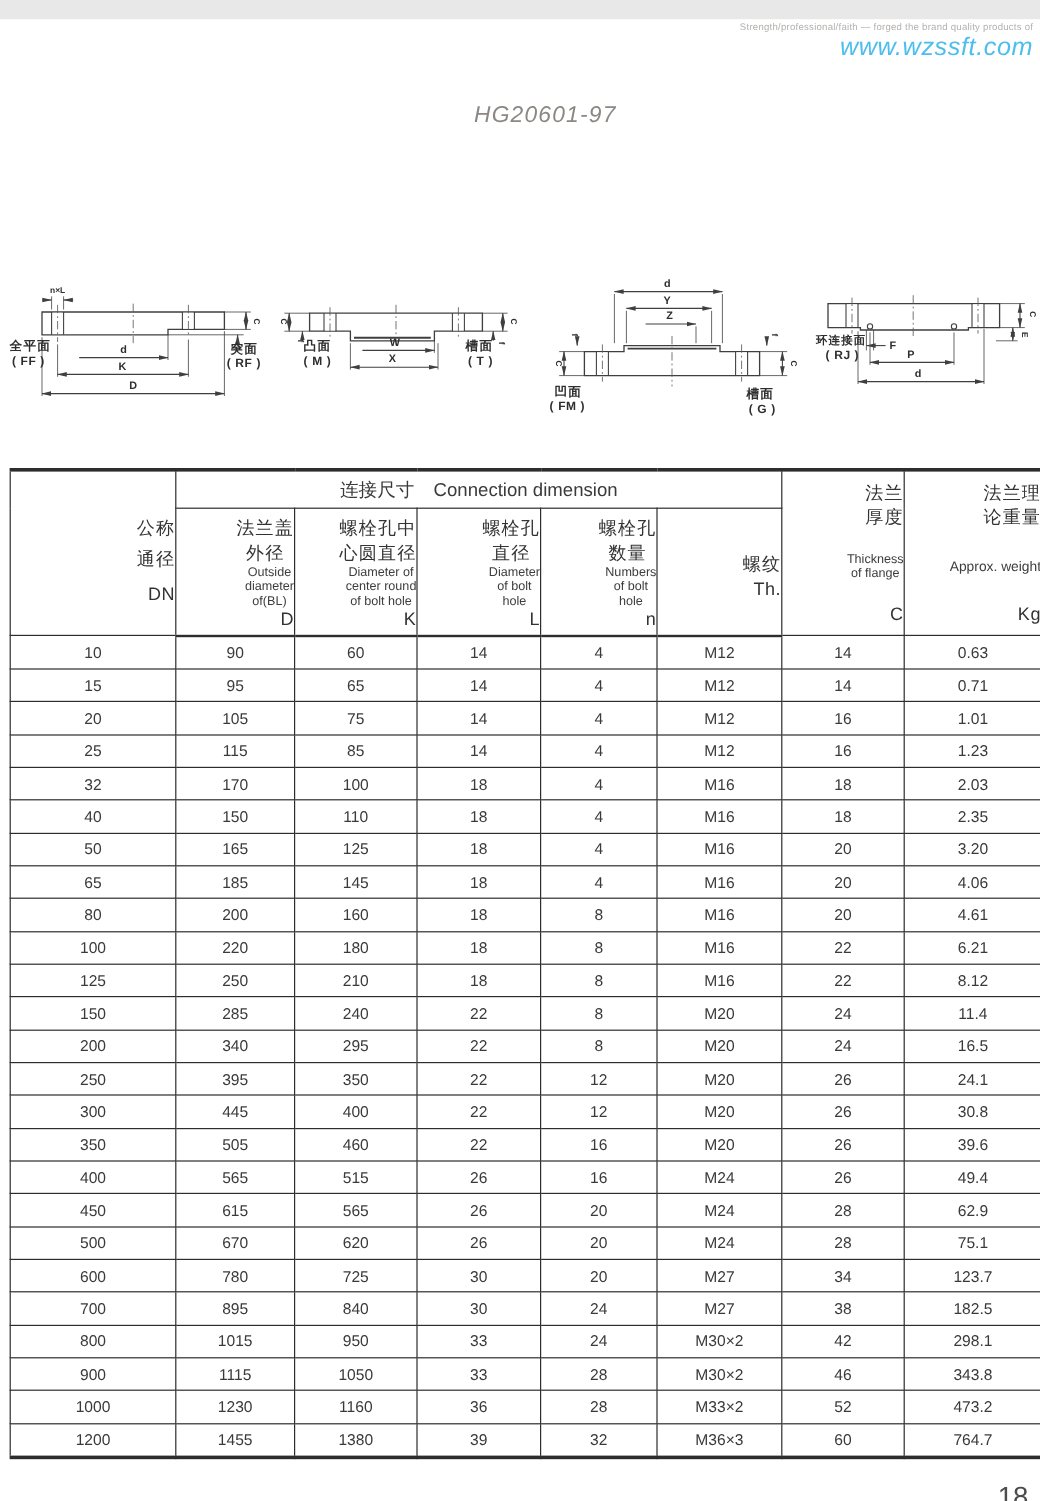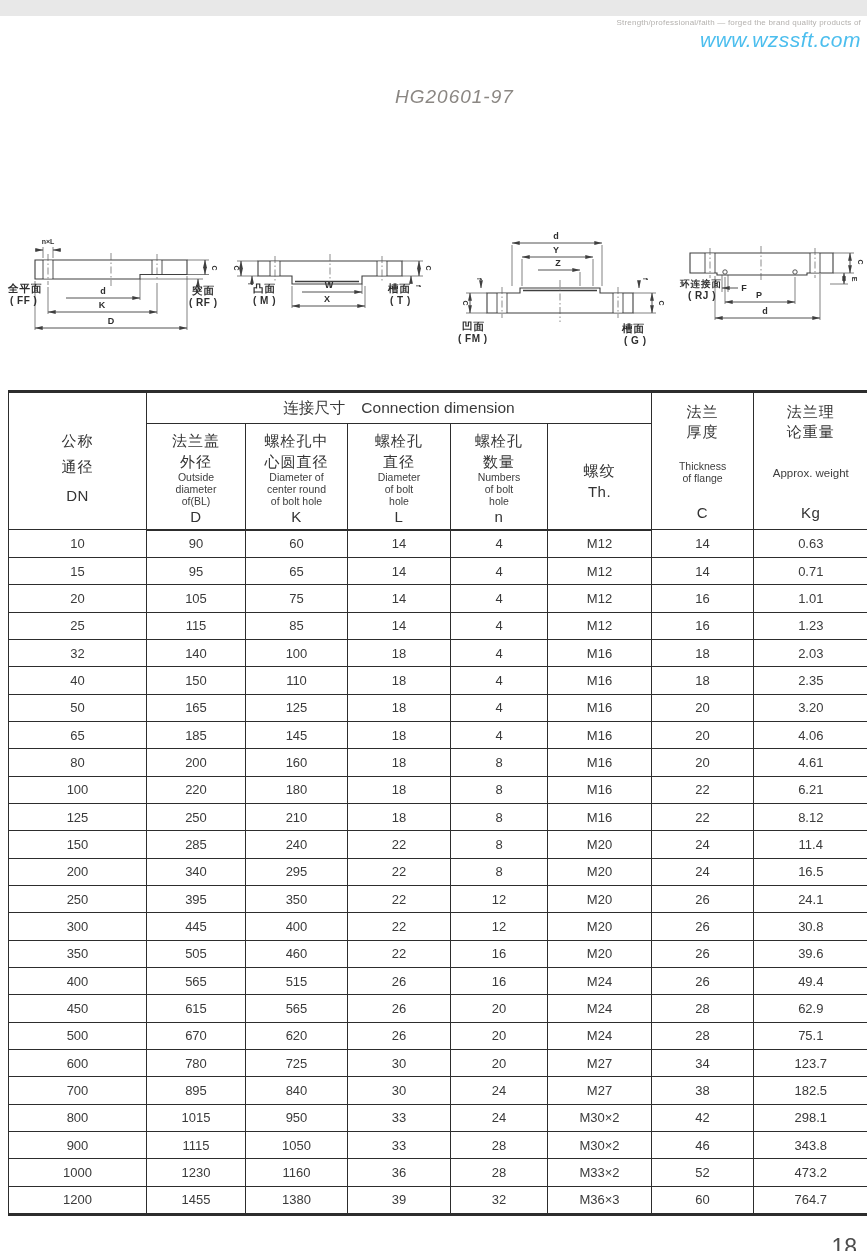--- a/index.html
+++ b/index.html
@@ -31,21 +31,21 @@
   .sm-lbl{font-size:7px;font-weight:700;}
 
   
   .tbl{position:absolute;top:374px;left:8px;width:859px;border-collapse:collapse;table-layout:fixed;
        border-top:3px solid #2d2d2d;border-bottom:3px solid #2d2d2d;}
   .tbl th,.tbl td{border:1.5px solid #2d2d2d;padding:0;text-align:center;vertical-align:middle;color:#3a3a3a;font-weight:400;}
   .tbl th:last-child,.tbl td:last-child{border-right:none;}
   .gcell{height:30px;font-size:15.5px;color:#333;}
   .gcell .gap{display:inline-block;width:16px;}
   tr.r2 th{height:104px;}
-  .hwrap{display:flex;flex-direction:column;align-items:center;justify-content:space-between;
+  .hwrap{display:flex;flex-direction:column;align-items:flex-end;justify-content:space-between;
          height:100px;padding:5px 0 6px;box-sizing:border-box;}
   .hwrap-tall{height:136px;padding:9px 0 8px;}
   .hwrap-dn{justify-content:center;height:136px;padding-top:16px;}
   .hwrap-dn .zh{line-height:1.75;}
   .hwrap-dn .sym{margin-top:7px;}
   .hwrap-th{justify-content:center;padding-top:14px;}
   .hwrap-th .sym{margin-top:2px;}
   .zh{font-size:15px;line-height:1.35;color:#333;letter-spacing:1px;}
   .en{font-size:10.5px;line-height:1.14;color:#3d3d3d;}
   .sym{font-size:15px;color:#333;letter-spacing:.5px;}
@@ -398,21 +398,21 @@
           <td>115</td>
           <td>85</td>
           <td>14</td>
           <td>4</td>
           <td>M12</td>
           <td>16</td>
           <td>1.23</td>
         </tr>
         <tr>
           <td>32</td>
-          <td>140</td>
+          <td>170</td>
           <td>100</td>
           <td>18</td>
           <td>4</td>
           <td>M16</td>
           <td>18</td>
           <td>2.03</td>
         </tr>
         <tr>
           <td>40</td>
           <td>150</td>

